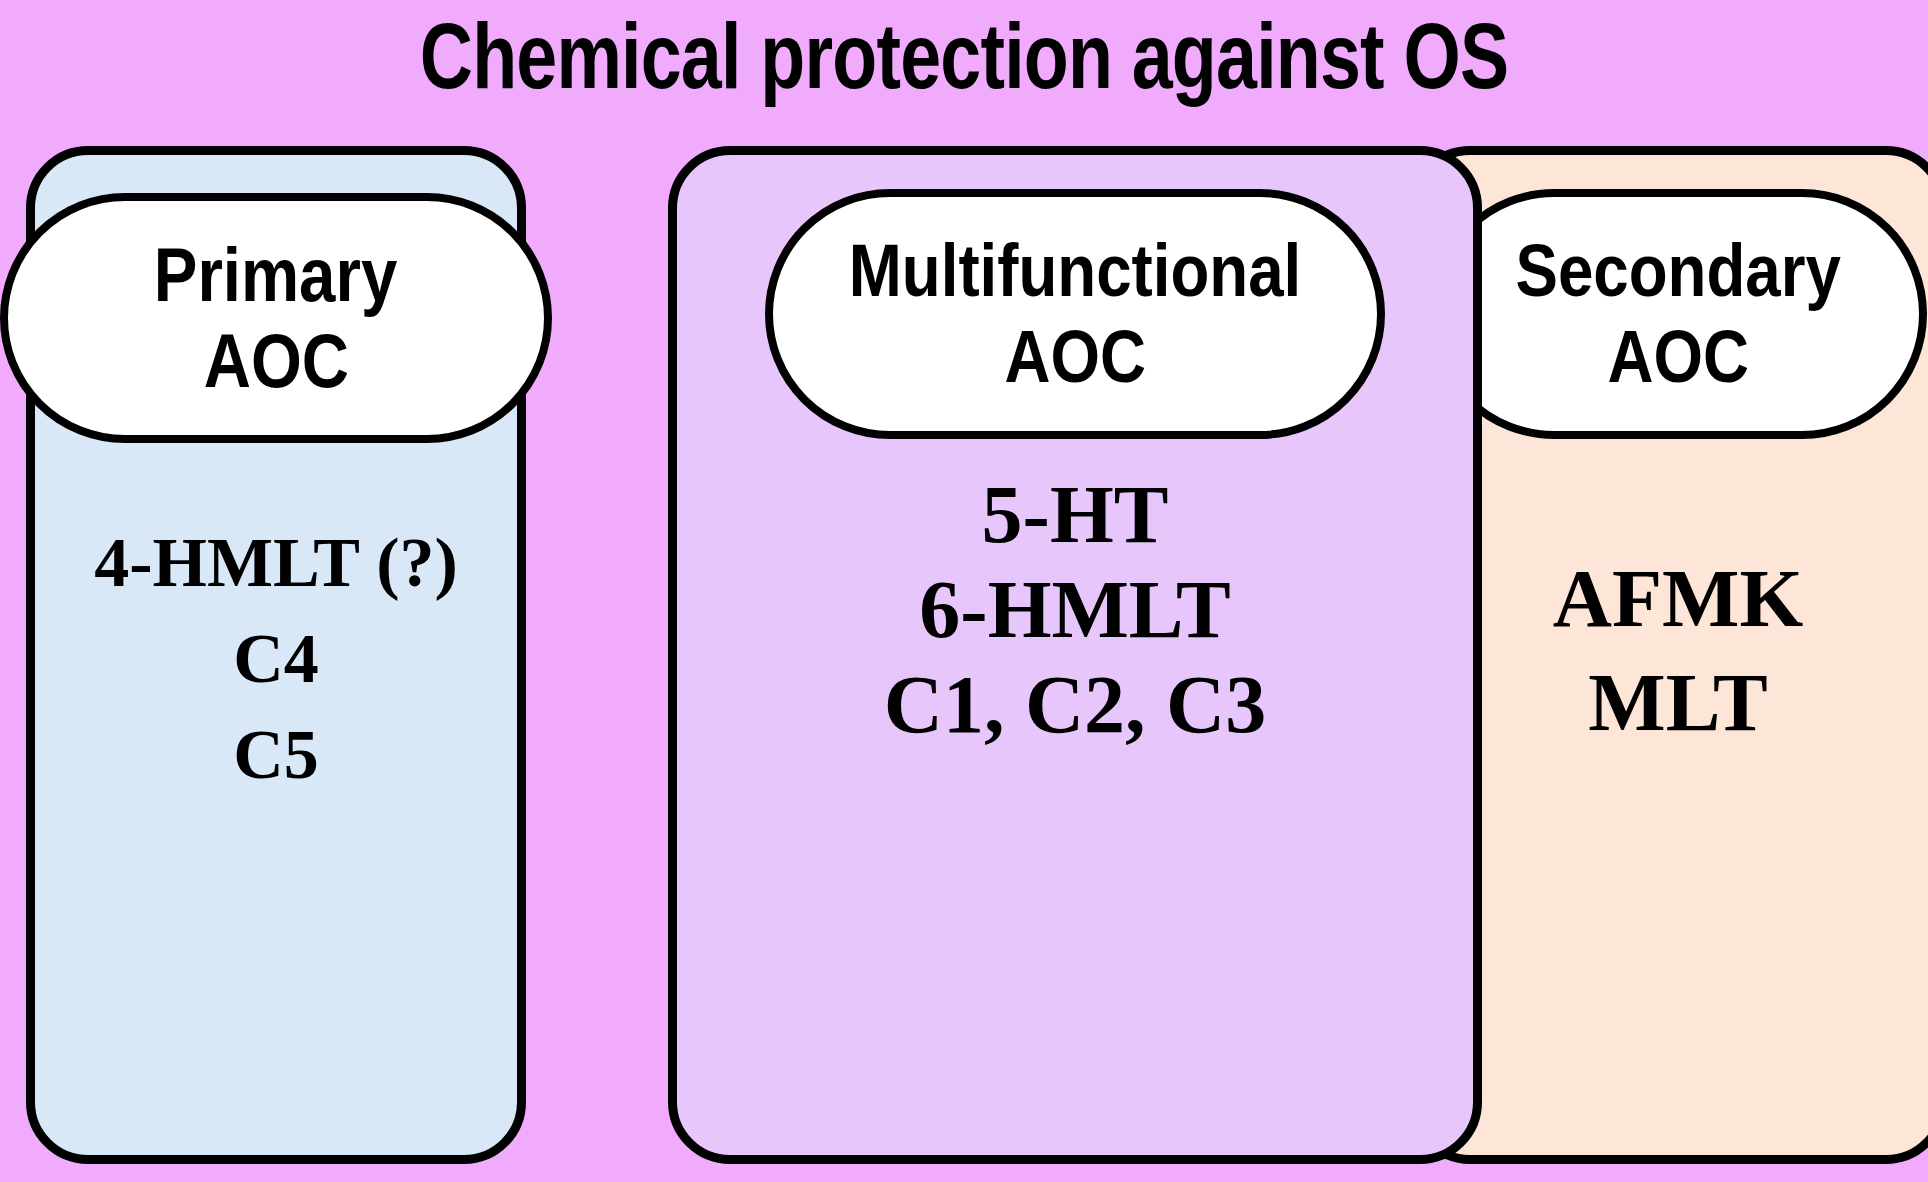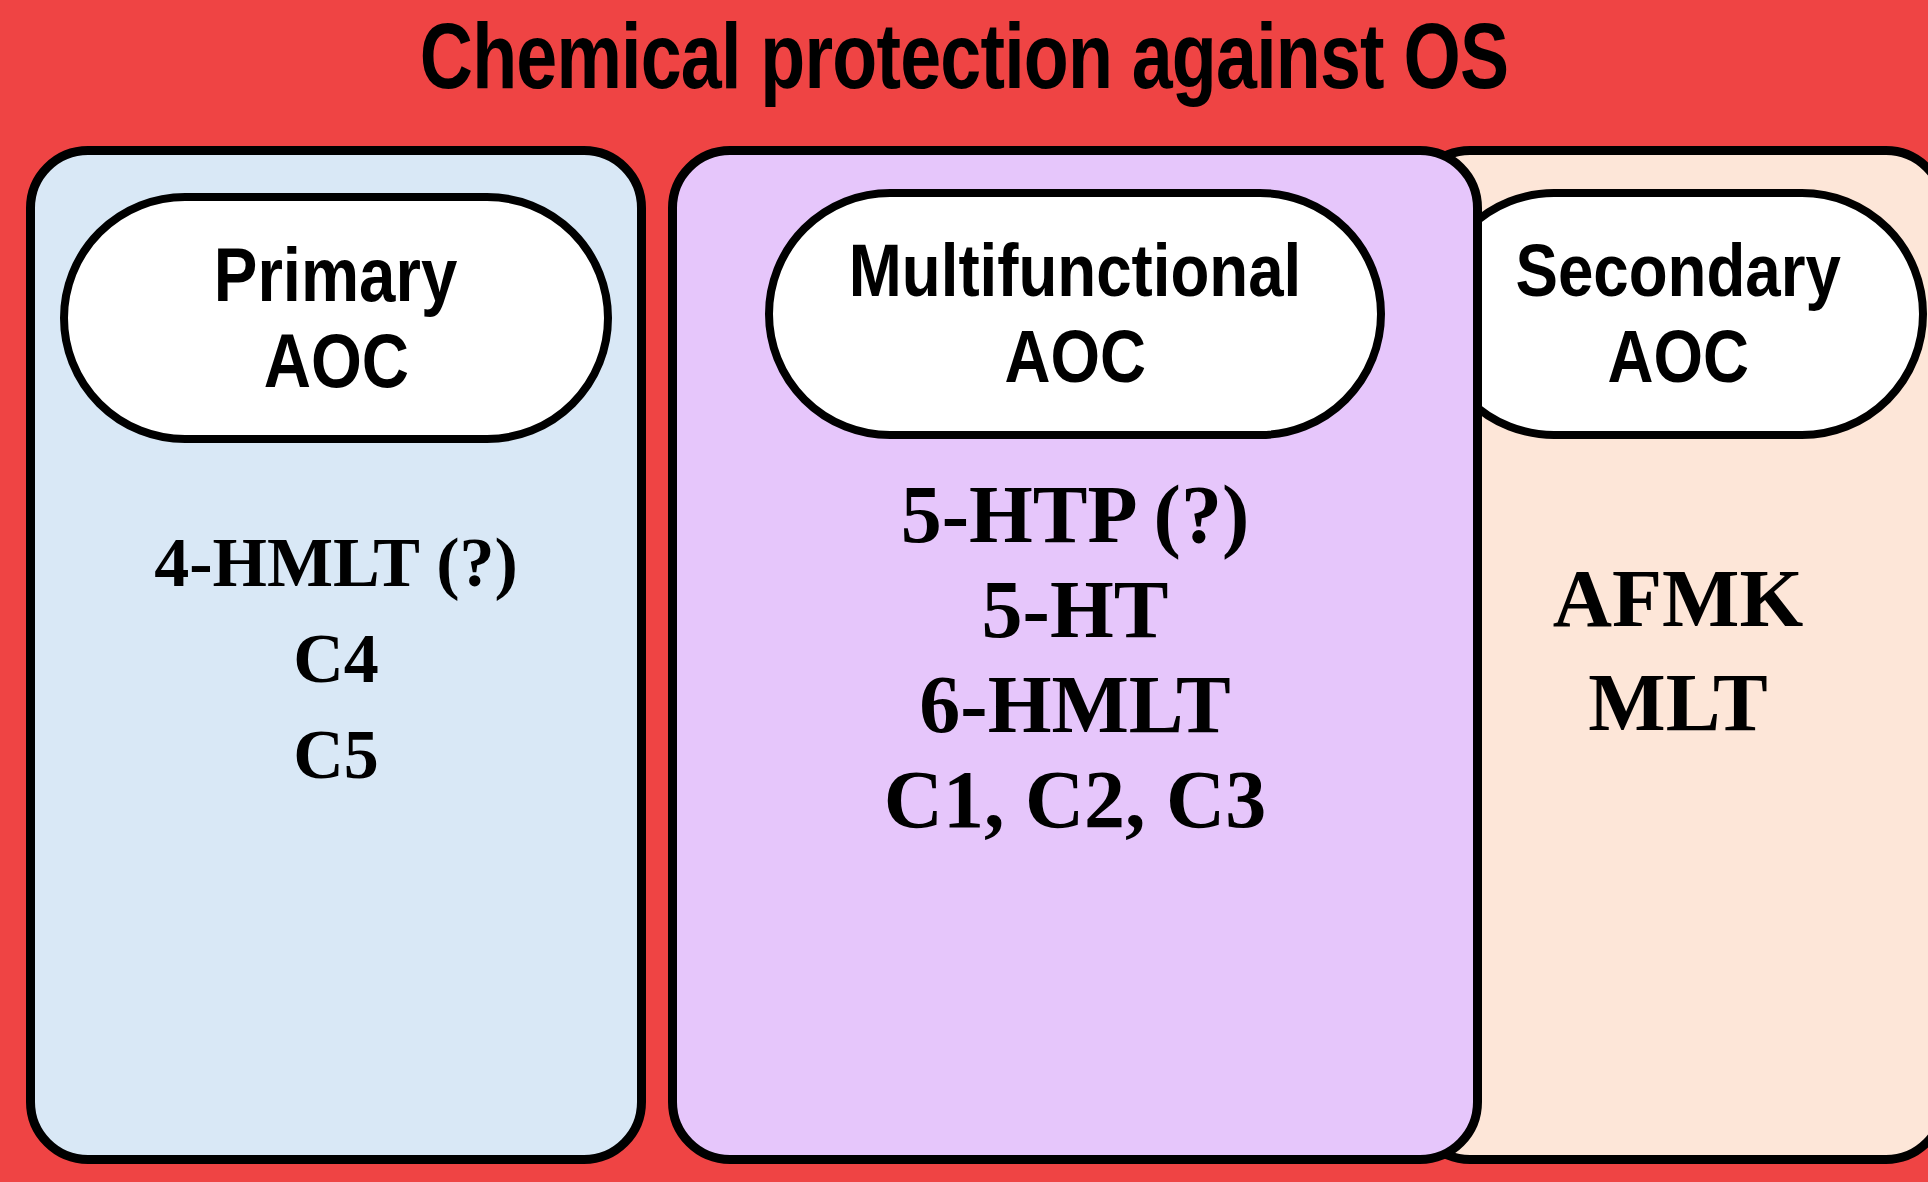--- a/index.html
+++ b/index.html
@@ -11,21 +11,21 @@
     width: 1928px;
     height: 1182px;
     overflow: hidden;
     font-family: "Liberation Sans", sans-serif;
   }
 
   #figure {
     position: relative;
     width: 1928px;
     height: 1182px;
-    background: #ef4444;
+    background: #f0abfc;
   }
 
   
   #figure-title {
     position: absolute;
     left: 0;
     top: 4px;
     width: 1928px;
     text-align: center;
     font-family: "Liberation Sans", sans-serif;
@@ -55,21 +55,21 @@
     border: 9px solid #000000;
     border-radius: 62px;
     box-sizing: border-box;
     display: flex;
     flex-direction: column;
     align-items: center;
   }
 
   .panel-primary {
     left: 26px;
-    width: 620px;
+    width: 500px;
     background: #d9e8f6;
     z-index: 1;
   }
   .panel-multifunctional {
     left: 668px;
     width: 814px;
     background: #e6c6fb;
     z-index: 3;
   }
   .panel-secondary {
@@ -173,21 +173,20 @@
         <span class="entry">C5</span>
       </div>
     </div>
 
     <div class="panel panel-multifunctional">
       <div class="panel-header">
         <span class="hdr-line">Multifunctional</span>
         <span class="hdr-line">AOC</span>
       </div>
       <div class="panel-body">
-        <span class="entry">5-HTP (?)</span>
         <span class="entry">5-HT</span>
         <span class="entry">6-HMLT</span>
         <span class="entry">C1, C2, C3</span>
       </div>
     </div>
 
     <div class="panel panel-secondary">
       <div class="panel-header">
         <span class="hdr-line">Secondary</span>
         <span class="hdr-line">AOC</span>

